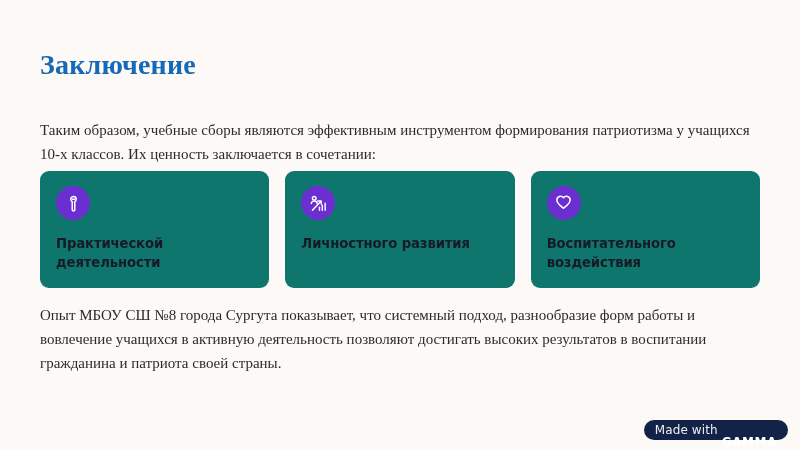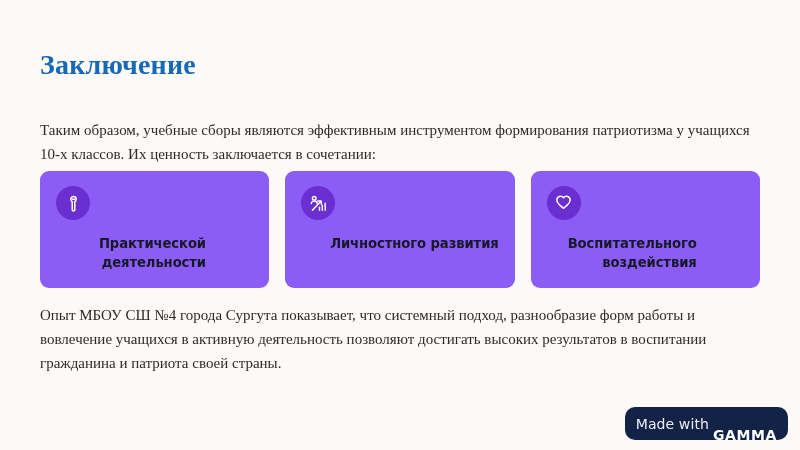--- a/index.html
+++ b/index.html
@@ -64,30 +64,29 @@
     top: 171px;
     width: 720px;
     height: 117px;
     display: flex;
     flex-direction: row;
     gap: 16px;
   }
 
   .card {
     flex: 1 1 0;
-    background: #8b5cf6;
+    background: #0f766e;
     border-radius: 9px;
     position: relative;
     box-sizing: border-box;
     padding: 15px 16px 14px 16px;
     display: flex;
     flex-direction: column;
     justify-content: flex-start;
     overflow: hidden;
-    text-align: right;
   }
 
   .card-icon {
     width: 34px;
     height: 34px;
     border-radius: 50%;
     background: #6b2fd1;
     display: flex;
     align-items: center;
     justify-content: center;
@@ -109,29 +108,29 @@
   }
   .card-label.wide {
     max-width: 100%;
   }
 
   
   .gamma-badge {
     position: absolute;
     right: 12px;
     bottom: 10px;
-    height: 33px;
+    height: 20px;
     padding: 0 11px;
     border-radius: 10px;
     background: #122347;
     display: flex;
     align-items: center;
     gap: 4px;
     font-family: "DejaVu Sans", "Liberation Sans", sans-serif;
-    font-size: 14px;
+    font-size: 12px;
     color: #ffffff;
     letter-spacing: 0.1px;
   }
   .gamma-made {
     font-weight: normal;
     opacity: 0.92;
   }
   .gamma-word {
     font-weight: bold;
     letter-spacing: 0.6px;
@@ -178,20 +177,20 @@
       <div class="card-icon">
         <svg width="19" height="19" viewBox="0 0 24 24" fill="none" stroke="#ffffff" stroke-width="1.9" stroke-linecap="round" stroke-linejoin="round">
           <path d="M20.4 7.6a4.7 4.7 0 0 0-8.4-2.9 4.7 4.7 0 0 0-8.4 2.9c0 4.6 5.9 8.2 8.4 10.4 2.5-2.2 8.4-5.8 8.4-10.4z"></path>
         </svg>
       </div>
       <div class="card-label">Воспитательного воздействия</div>
     </div>
 
   </div>
 
-  <div class="para para-outro">Опыт МБОУ СШ №4 города Сургута показывает, что системный подход, разнообразие форм работы и вовлечение учащихся в активную деятельность позволяют достигать высоких результатов в воспитании гражданина и патриота своей страны.</div>
+  <div class="para para-outro">Опыт МБОУ СШ №8 города Сургута показывает, что системный подход, разнообразие форм работы и вовлечение учащихся в активную деятельность позволяют достигать высоких результатов в воспитании гражданина и патриота своей страны.</div>
 
   <div class="gamma-badge">
     <span class="gamma-made">Made with</span>
     <span class="gamma-word">GAMMA</span>
   </div>
 
 </div>
 
 </body></html>

